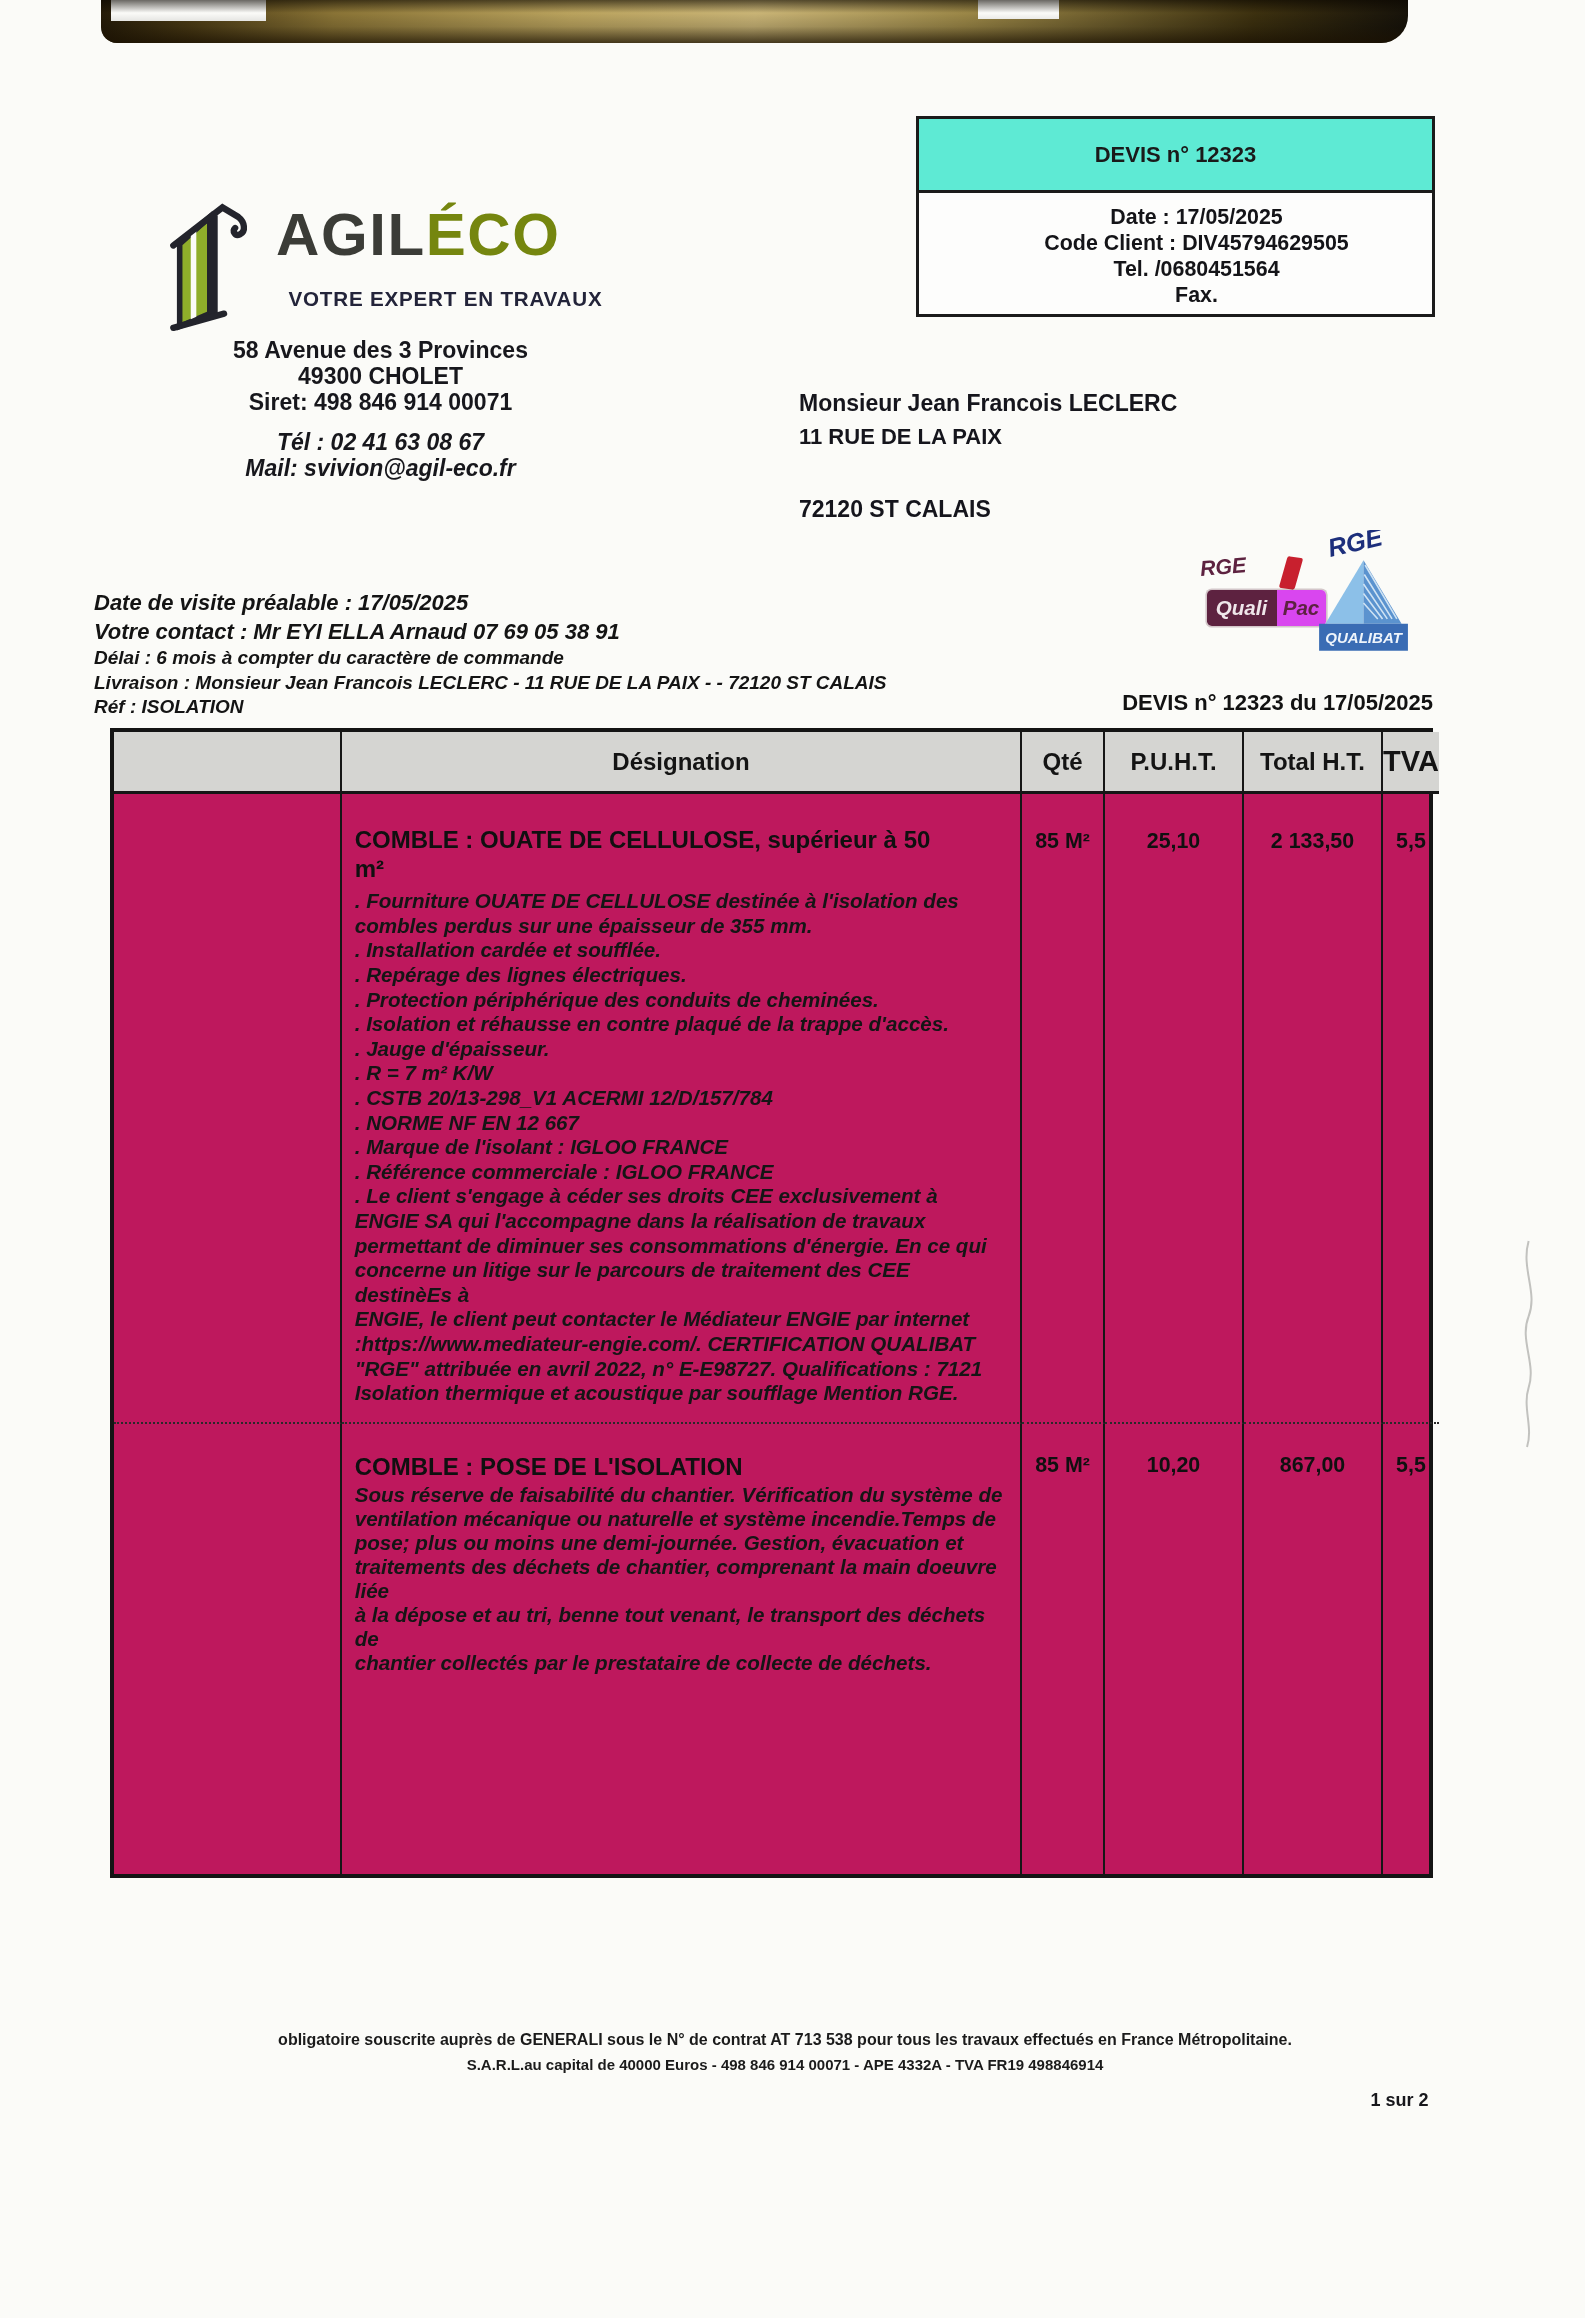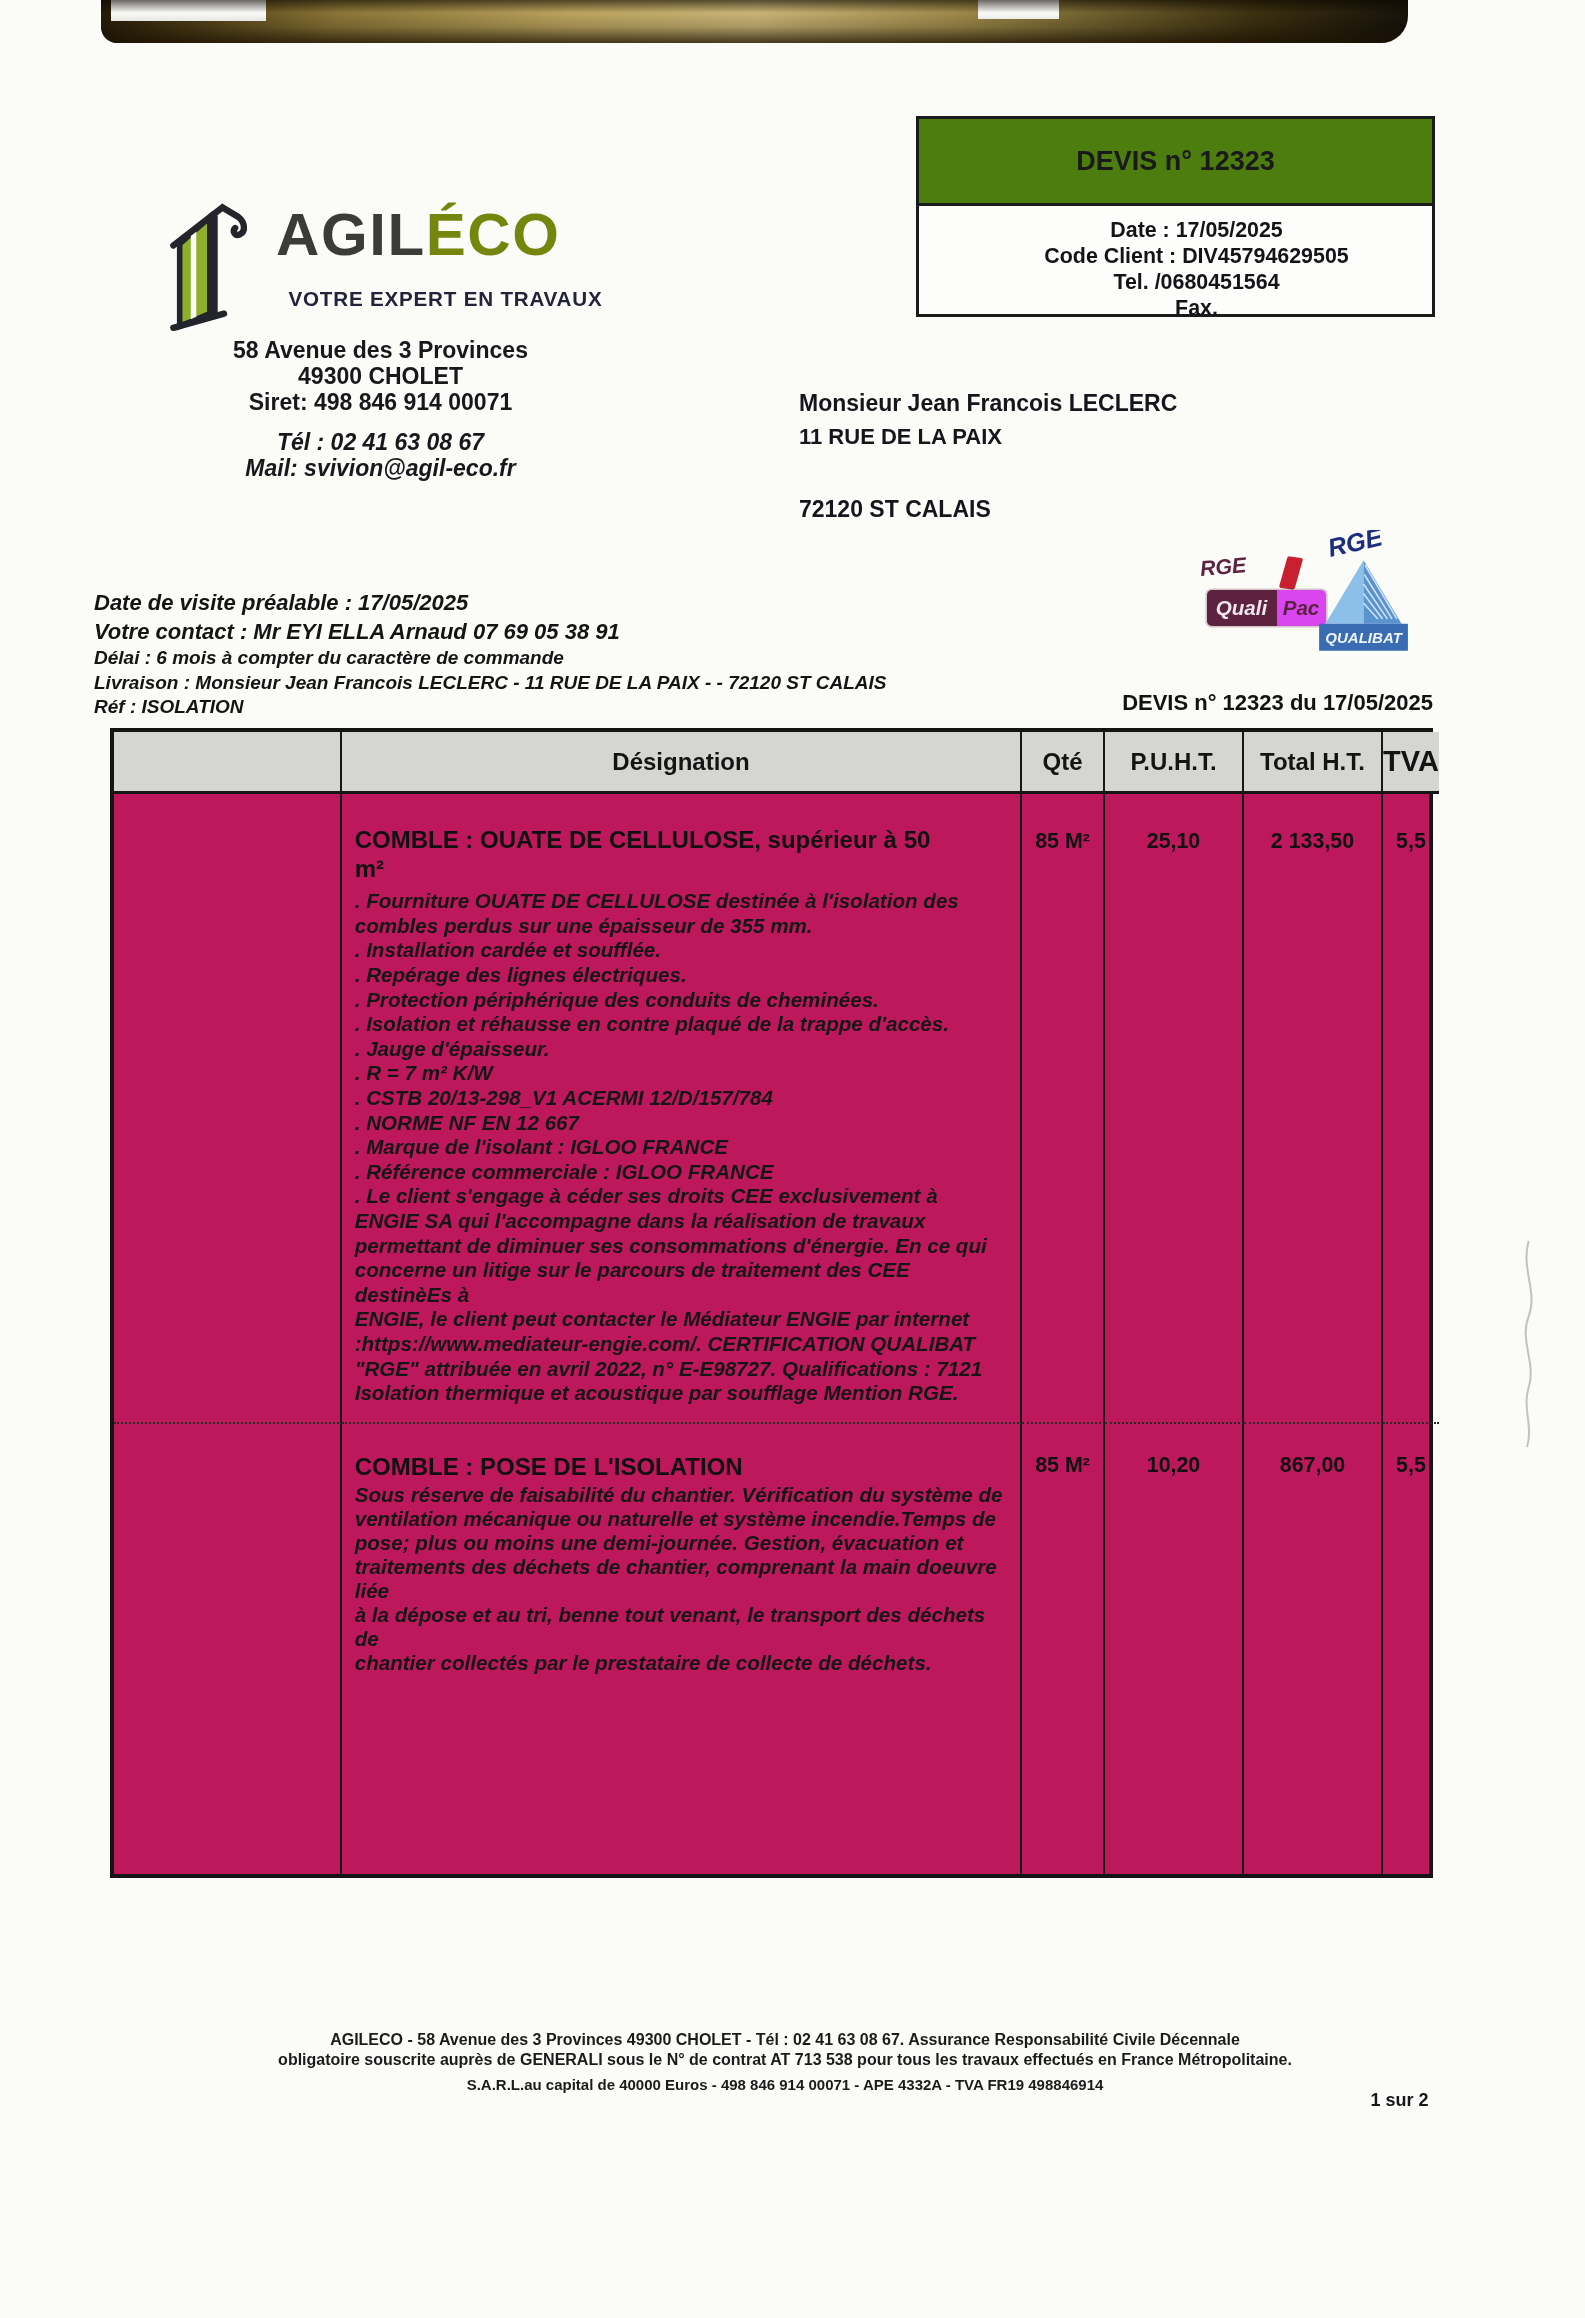--- a/index.html
+++ b/index.html
@@ -31,22 +31,22 @@
   .tagline{position:absolute;left:279px;top:287px;width:333px;text-align:center;
     font-size:20.6px;font-weight:800;letter-spacing:0.8px;color:#23243a;}
   
   .company{position:absolute;left:186px;top:337px;width:389px;text-align:center;font-weight:800;}
   .company .l{font-size:23px;line-height:26px;color:#17171c;}
   .company .it{font-style:italic;}
   .company .gap{margin-top:14.3px;}
   
   .devis-box{position:absolute;left:916px;top:116px;width:519px;height:201px;
     border:3.2px solid #1b1b1b;background:#fdfdfc;}
-  .devis-box .bar{height:87px;background:#4d7c0f;border-bottom:3.2px solid #1b1b1b;
-    display:flex;align-items:center;justify-content:center;font-size:27px;font-weight:800;}
+  .devis-box .bar{height:74px;background:#5eead4;border-bottom:3.2px solid #1b1b1b;
+    display:flex;align-items:center;justify-content:center;font-size:22px;font-weight:800;}
   .devis-box .body{padding-top:11px;text-align:center;font-weight:800;font-size:21.4px;line-height:26px;color:#141418;padding-left:42px;}
   
   .client{position:absolute;left:799px;top:390px;font-weight:800;color:#15151c;}
   .client .name{font-size:23px;}
   .client .street{font-size:22px;margin-top:7.1px;font-weight:700;}
   .client .city{font-size:23px;margin-top:46px;}
   
   .info{position:absolute;left:94px;top:588px;font-style:italic;color:#141414;}
   .info .big{font-size:22px;line-height:29px;font-weight:600;}
   .info .small{font-size:19px;line-height:24.6px;font-weight:600;}
@@ -222,20 +222,19 @@
     <div class="cell r2 num-cell">10,20</div>
     <div class="cell r2 num-cell">867,00</div>
     <div class="cell r2 num-cell last">5,5</div>
   </div>
 
   <svg class="scan-squiggle" width="40" height="214" viewBox="0 0 50 270">
     <path d="M22,5 C12,40 34,70 22,100 C10,130 32,160 22,190 C14,215 28,240 20,265" fill="none" stroke="#a3a39f" stroke-width="2.5" opacity="0.65"></path>
   </svg>
 
   <div class="footer">
-    <div class="f1">AGILECO - 58 Avenue des 3 Provinces 49300 CHOLET -  Tél : 02 41 63 08 67. Assurance Responsabilité Civile Décennale</div>
     <div class="f1">obligatoire souscrite auprès de GENERALI sous le N° de contrat AT 713 538 pour tous les travaux effectués en France Métropolitaine.</div>
     <div class="f3">S.A.R.L.au capital de 40000 Euros - 498 846 914 00071 - APE 4332A - TVA FR19 498846914</div>
   </div>
   <div class="pagenum">1 sur 2</div>
 
 </div>
 
 
 </body></html>

